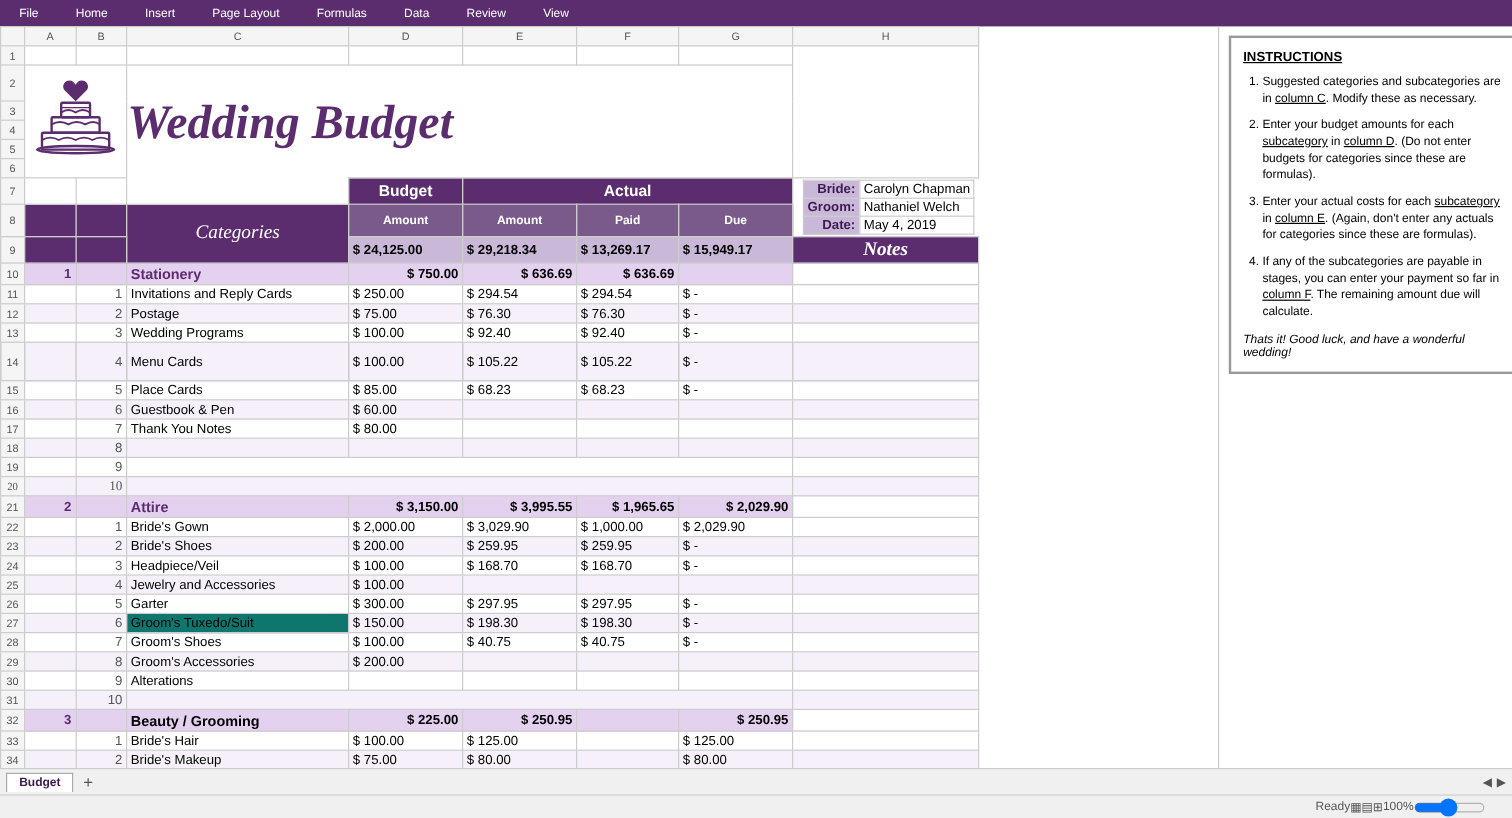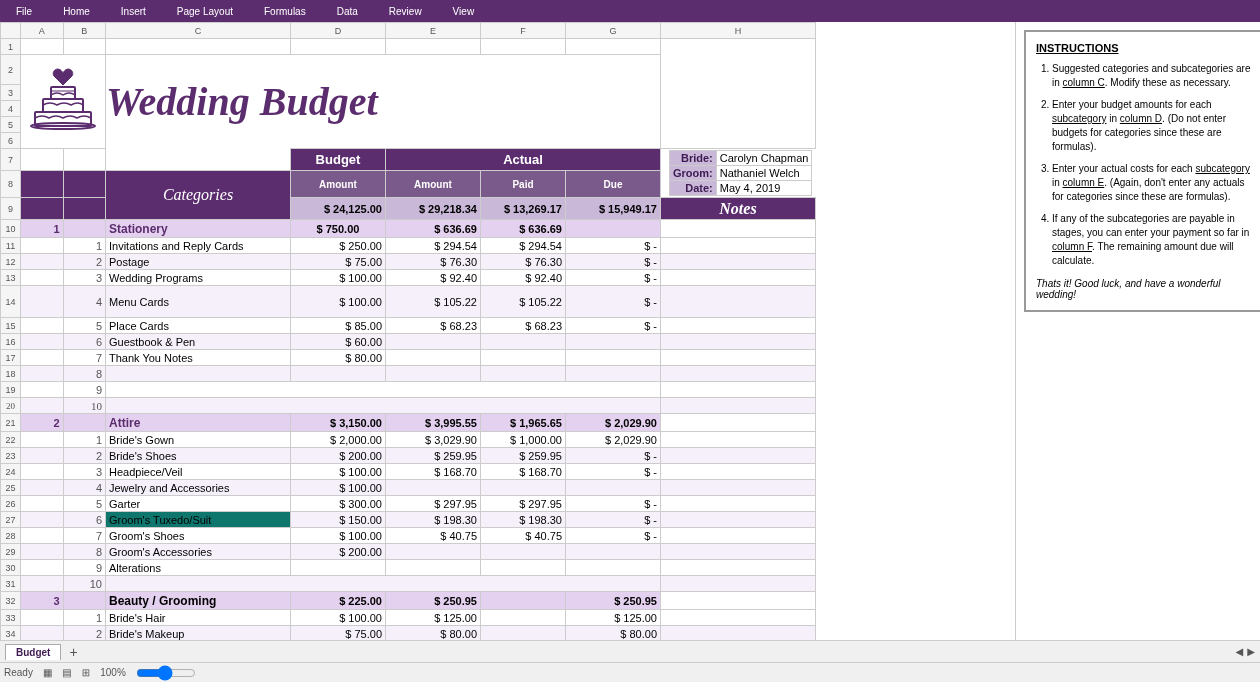--- a/index.html
+++ b/index.html
@@ -23,21 +23,21 @@
 
     
     .amt-header { background: #7a5a8a; color: #fff; font-size: 10px; font-weight: bold; text-align: center; }
 
     
     .tab-bar { height: 22px; background: #f0f0f0; border-top: 1px solid #ccc; display: flex; align-items: center; padding: 0 5px; gap: 4px; }
     .tab-active { background: #fff; border: 1px solid #aaa; border-bottom: none; padding: 2px 10px; font-size: 10px; font-weight: bold; color: #3d1a52; }
     .tab-add { background: transparent; border: none; font-size: 14px; cursor: pointer; color: #555; padding: 0 4px; }
 
     
-    .status-bar { height: 20px; background: #f0f0f0; border-top: 1px solid #ccc; display: flex; align-items: center; padding: 0 4px; gap: 10px; font-size: 10px; color: #555; }
+    .status-bar { height: 20px; background: #f0f0f0; border-top: 1px solid #ccc; display: flex; align-items: center; justify-content: flex-end; padding: 0 22px; font-size: 10px; color: #555; }
 
     
     .main-layout { display: flex; flex: 1; overflow: hidden; }
     .notes-col { width: 245px; padding: 8px; border-left: 1px solid #ccc; overflow-y: auto; }
 
     
     .formula-bar { height: 22px; background: #f5f5f5; border-bottom: 1px solid #ccc; display: flex; align-items: center; padding: 0 6px; font-size: 11px; gap: 6px; }
     .cell-ref { width: 50px; border: 1px solid #aaa; padding: 1px 3px; font-size: 10px; text-align: center; }
     .formula-input { flex: 1; border: 1px solid #aaa; padding: 1px 3px; font-size: 10px; }
 
@@ -52,21 +52,21 @@
     table.grid td, table.grid th { border: 1px solid #ccc; padding: 1px 3px; white-space: nowrap; min-width: 20px; }
 
     .rh {  background: #f5f5f5; color: #555; text-align: center; font-size: 9px; width: 20px; border: 1px solid #ccc; padding: 0 2px; }
     .ch {  background: #f5f5f5; color: #555; text-align: center; font-size: 9px; border: 1px solid #ccc; padding: 1px 4px; }
 
     .purple-dark { background: #5b2d6e !important; color: #fff !important; }
     .purple-light { background: #c9b8d8 !important; }
     .bold { font-weight: bold; }
     .font-large { font-size: 13px; }
     .font-xl { font-size: 40px; font-family: Georgia, serif; font-style: italic; font-weight: bold; color: #5b2d6e; }
-    .text-right { text-align: right; }
+    .text-right { text-align: left; }
     .text-center { text-align: center; } 
 
     
     ::-webkit-scrollbar { width: 12px; height: 12px; }
     ::-webkit-scrollbar-track { background: #f0f0f0; }
     ::-webkit-scrollbar-thumb { background: #aaa; border: 2px solid #f0f0f0; }
   </style>
 </head>
 <body>
 
@@ -243,21 +243,21 @@
             </td>
           </tr>
 
           <tr style="height:18px; background:#e4d0ef;">
             <td class="rh">10</td>
             <td style="background:#e4d0ef; text-align:right; font-weight:bold; color:#5b2d6e;">1</td>
             <td style="background:#e4d0ef;"></td>
             <td style="background:#e4d0ef; font-weight:bold; color:#5b2d6e; font-size:12px;">
               <span>Stationery</span>
             </td>
-            <td style="background:#e4d0ef; text-align:center; font-weight:bold;">
+            <td style="background:#e4d0ef; text-align:right; font-weight:bold;">
               <span>$ 750.00</span>
             </td>
             <td style="background:#e4d0ef; text-align:right; font-weight:bold;">
               <span>$ 636.69</span>
             </td>
             <td style="background:#e4d0ef; text-align:right; font-weight:bold;">
               <span>$ 636.69</span>
             </td>
             <td style="background:#e4d0ef;"></td>
             <td style="background:#fff;"></td>

